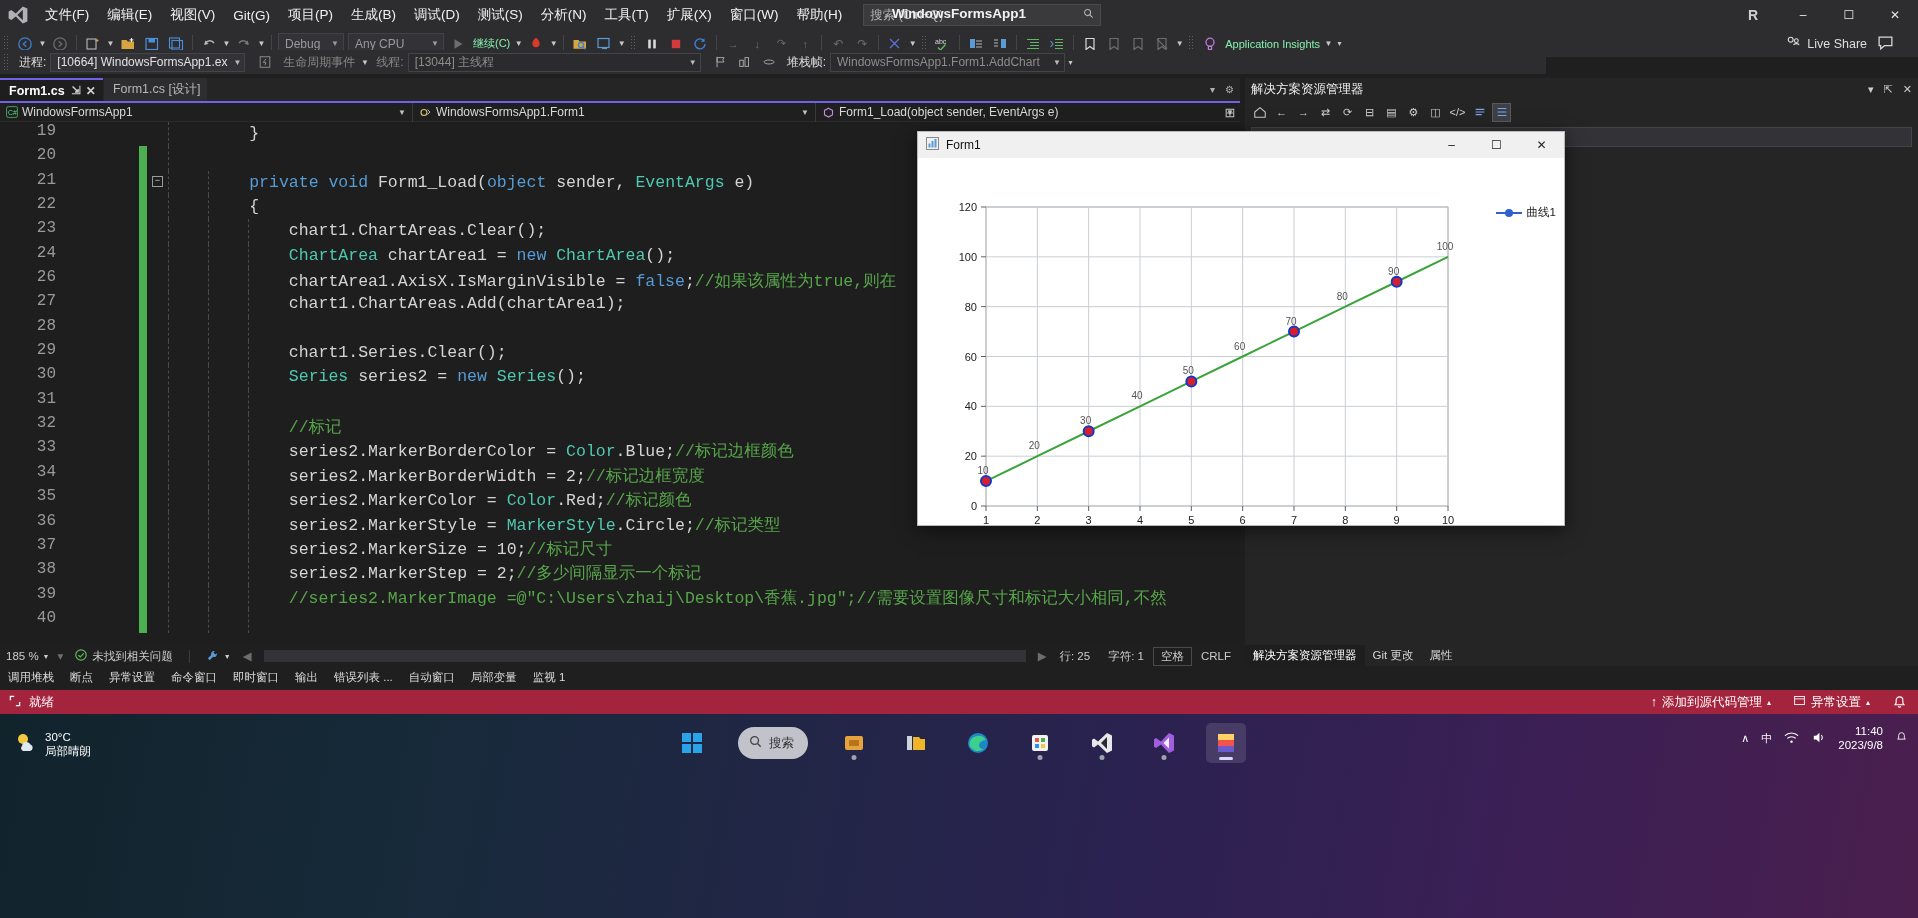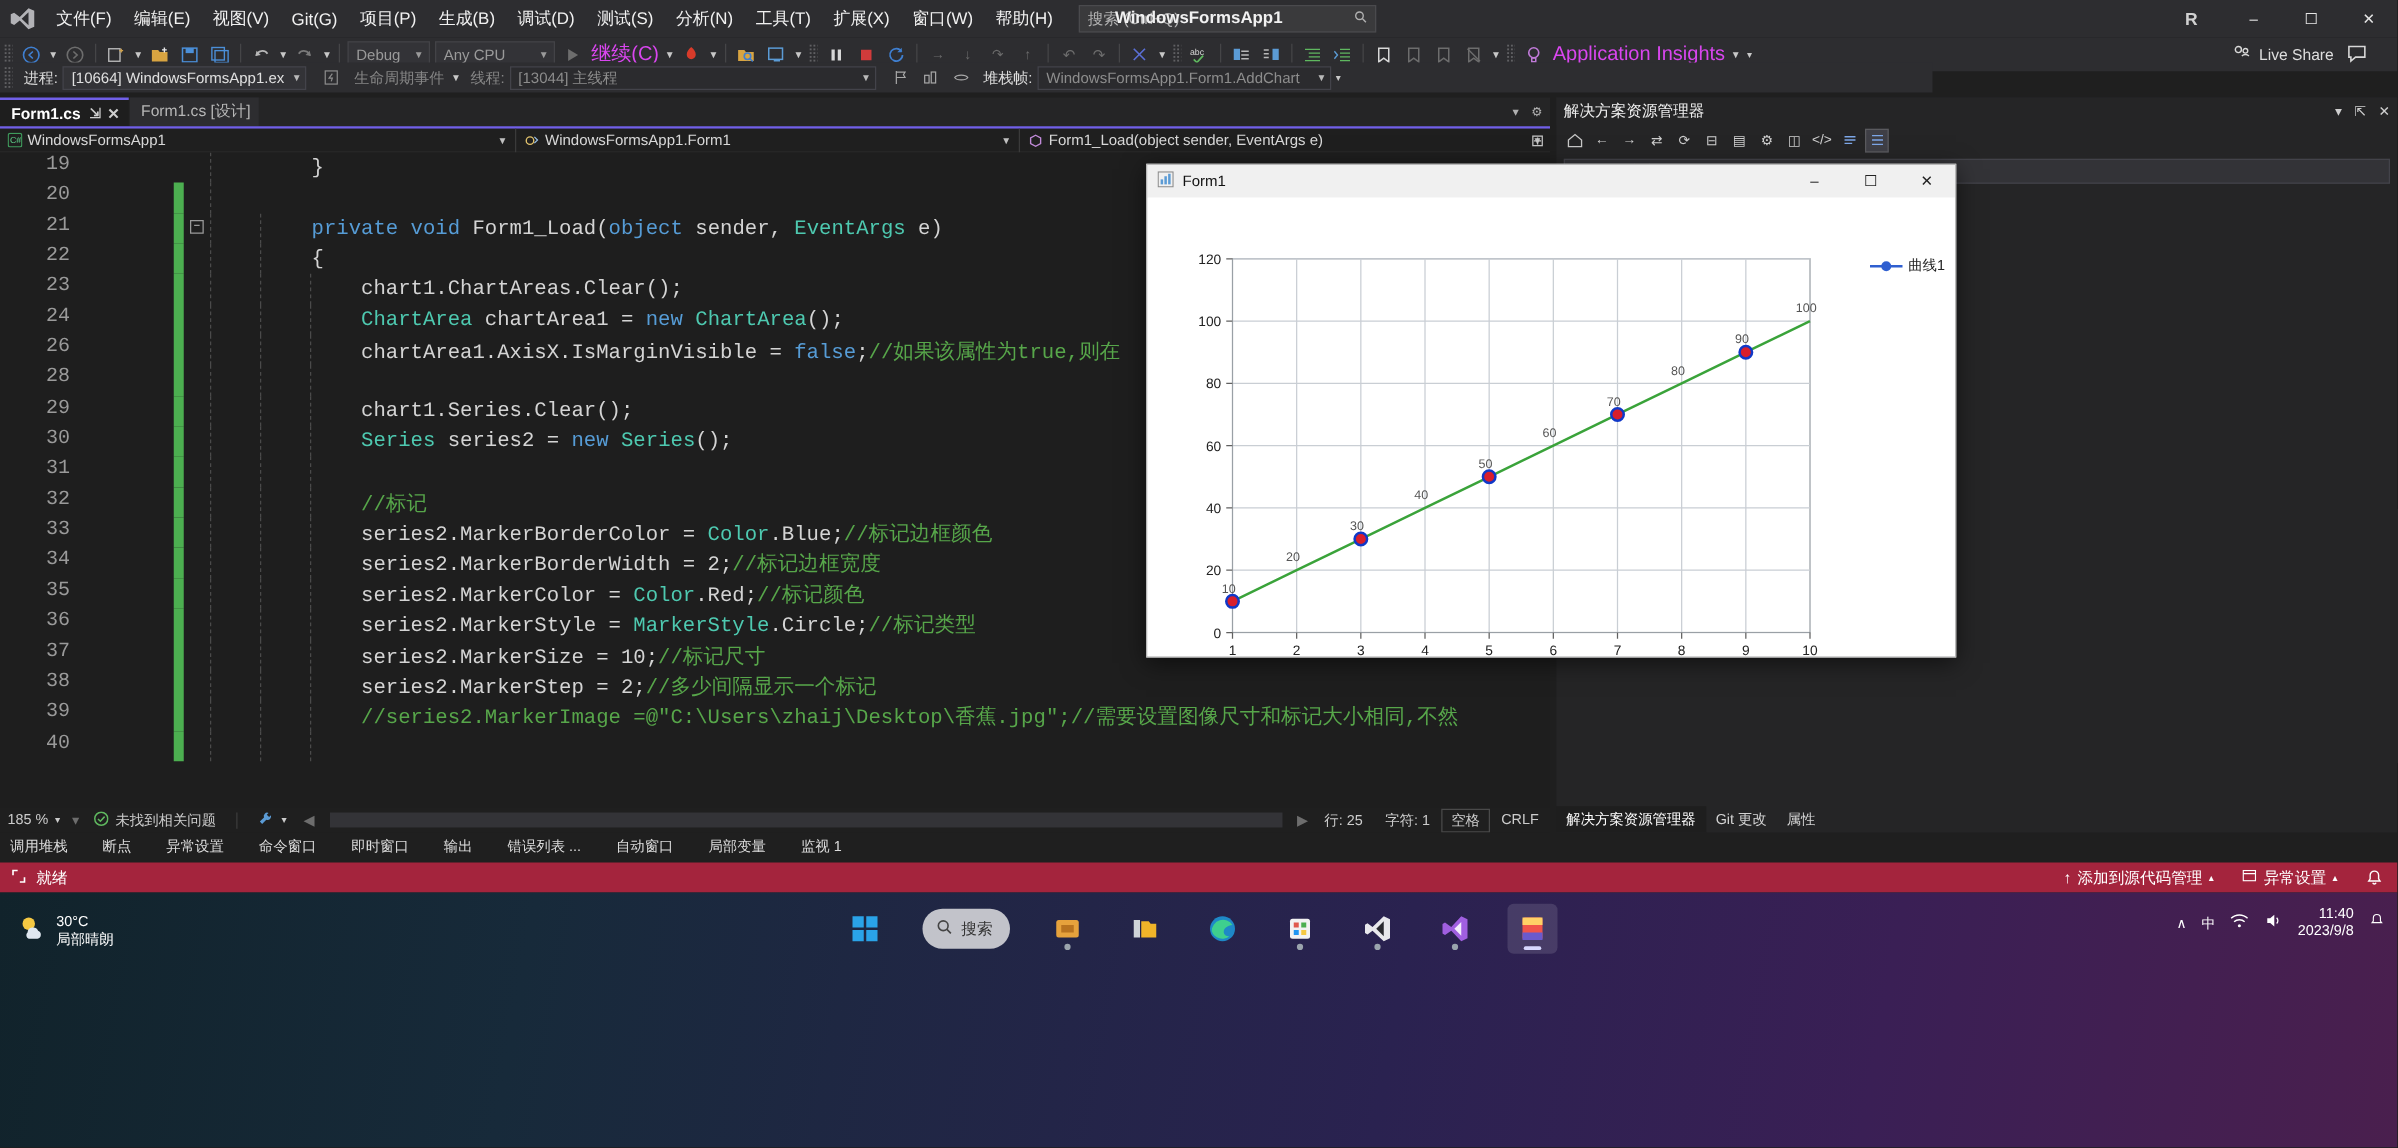--- a/index.html
+++ b/index.html
@@ -53,21 +53,21 @@
     background-size: 3px 3px; opacity:.8; }
   .tb-ico { width: 24px; height: 22px; display:flex; align-items:center; justify-content:center; }
   .tb-sep { width: 1px; height: 17px; background: #454547; margin: 0 4px; }
   .tb-caret { font-size: 8px; color: #c8c8c8; width: 11px; text-align: center; }
   .tb-combo {
     height: 21px; background: #333337; border: 1px solid #434347; color: #9a9a9a;
     font-size: 12px; display: flex; align-items: center; padding: 0 4px 0 6px; margin: 0 2px;
   }
   .tb-combo .cv { flex: 1; }
   .tb-combo .cc { font-size: 8px; margin-left: 6px; }
-  .tb-text { font-size: 16px; color: #d946ef; padding: 0 3px; }
+  .tb-text { font-size: 11px; color: #86efac; padding: 0 3px; }
   .run-tri { color: #6b6b6b; font-size: 11px; }
 
   
   .debugbar {
     position: absolute; left: 0; top: 50px; width: 1546px; height: 24px;
     background: #2d2d30; display: flex; align-items: center; font-size: 12px; color: #d0d0d0;
   }
   .db-label { color: #dcdcdc; padding: 0 4px 0 6px; white-space: nowrap; }
   .db-label.dim { color: #868686; }
   .db-combo {
@@ -218,21 +218,21 @@
     position:absolute; left:0; top:690px; width:1918px; height:24px; background:#a4243d;
     display:flex; align-items:center; color:#ffffff; font-size:12.5px;
   }
   .vsstatus .left { display:flex; align-items:center; gap:7px; padding-left:8px; }
   .vsstatus .right { margin-left:auto; display:flex; align-items:center; }
   .vsstatus .right .cell { display:flex; align-items:center; gap:5px; padding:0 11px; white-space:nowrap; }
 
   
   .bottom-tabs {
     position:absolute; left:0; top:666px; width:1240px; height:22px;
-    display:flex; align-items:center; gap:12px; font-size:11.5px; color:#dcdcdc; background:#1f1f1f;
+    display:flex; align-items:center; gap:0; font-size:11.5px; color:#dcdcdc; background:#1f1f1f;
   }
   .bottom-tabs .bt { padding:2px 8px; }
 
   
   .taskbar {
     position:absolute; left:0; top:714px; width:1918px; height:204px;
     background: linear-gradient(100deg,#11232b 0%, #172a3a 22%, #2a2250 58%, #3a1f55 78%, #4a1f4e 100%);
     padding-left: 28px;
   }
   .tb-weather { position:absolute; left:14px; top:16px; display:flex; align-items:center; gap:7px; color:#fff; }
@@ -618,20 +618,21 @@
 
   <div class="editor">
     <div id="code-lines">
         <div class="code-row"><span class="gutter-num">19</span><span class="indent-guides"><span class="iguide" style="left: 168px;"></span></span><span class="code-text"><span class="k-plain">        }</span></span></div>
         <div class="code-row"><span class="gutter-num">20</span><span class="changebar chg-green"></span><span class="indent-guides"><span class="iguide" style="left: 168px;"></span></span><span class="code-text"></span></div>
         <div class="code-row"><span class="gutter-num">21</span><span class="changebar chg-green"></span><span class="indent-guides"><span class="iguide" style="left: 168px;"></span><span class="iguide" style="left: 208px;"></span></span><span class="collapse">−</span><span class="code-text"><span class="k-plain">        </span><span class="k-kw">private</span><span class="k-plain"> </span><span class="k-kw">void</span><span class="k-plain"> Form1_Load(</span><span class="k-kw">object</span><span class="k-plain"> sender, </span><span class="k-type">EventArgs</span><span class="k-plain"> e)</span></span></div>
         <div class="code-row"><span class="gutter-num">22</span><span class="changebar chg-green"></span><span class="indent-guides"><span class="iguide" style="left: 168px;"></span><span class="iguide" style="left: 208px;"></span></span><span class="code-text"><span class="k-plain">        {</span></span></div>
         <div class="code-row"><span class="gutter-num">23</span><span class="changebar chg-green"></span><span class="indent-guides"><span class="iguide" style="left: 168px;"></span><span class="iguide" style="left: 208px;"></span><span class="iguide" style="left: 248px;"></span></span><span class="code-text"><span class="k-plain">            chart1.ChartAreas.Clear();</span></span></div>
         <div class="code-row"><span class="gutter-num">24</span><span class="changebar chg-green"></span><span class="indent-guides"><span class="iguide" style="left: 168px;"></span><span class="iguide" style="left: 208px;"></span><span class="iguide" style="left: 248px;"></span></span><span class="code-text"><span class="k-plain">            </span><span class="k-type">ChartArea</span><span class="k-plain"> chartArea1 = </span><span class="k-kw">new</span><span class="k-plain"> </span><span class="k-type">ChartArea</span><span class="k-plain">();</span></span></div>
         <div class="code-row"><span class="gutter-num">26</span><span class="changebar chg-green"></span><span class="indent-guides"><span class="iguide" style="left: 168px;"></span><span class="iguide" style="left: 208px;"></span><span class="iguide" style="left: 248px;"></span></span><span class="code-text"><span class="k-plain">            chartArea1.AxisX.IsMarginVisible = </span><span class="k-kw">false</span><span class="k-plain">;</span><span class="k-cmt">//如果该属性为true,则在</span></span></div>
+        <div class="code-row"><span class="gutter-num">27</span><span class="changebar chg-green"></span><span class="indent-guides"><span class="iguide" style="left: 168px;"></span><span class="iguide" style="left: 208px;"></span><span class="iguide" style="left: 248px;"></span></span><span class="code-text"><span class="k-plain">            chart1.ChartAreas.Add(chartArea1);</span></span></div>
         <div class="code-row"><span class="gutter-num">28</span><span class="changebar chg-green"></span><span class="indent-guides"><span class="iguide" style="left: 168px;"></span><span class="iguide" style="left: 208px;"></span><span class="iguide" style="left: 248px;"></span></span><span class="code-text"></span></div>
         <div class="code-row"><span class="gutter-num">29</span><span class="changebar chg-green"></span><span class="indent-guides"><span class="iguide" style="left: 168px;"></span><span class="iguide" style="left: 208px;"></span><span class="iguide" style="left: 248px;"></span></span><span class="code-text"><span class="k-plain">            chart1.Series.Clear();</span></span></div>
         <div class="code-row"><span class="gutter-num">30</span><span class="changebar chg-green"></span><span class="indent-guides"><span class="iguide" style="left: 168px;"></span><span class="iguide" style="left: 208px;"></span><span class="iguide" style="left: 248px;"></span></span><span class="code-text"><span class="k-plain">            </span><span class="k-type">Series</span><span class="k-plain"> series2 = </span><span class="k-kw">new</span><span class="k-plain"> </span><span class="k-type">Series</span><span class="k-plain">();</span></span></div>
         <div class="code-row"><span class="gutter-num">31</span><span class="changebar chg-green"></span><span class="indent-guides"><span class="iguide" style="left: 168px;"></span><span class="iguide" style="left: 208px;"></span><span class="iguide" style="left: 248px;"></span></span><span class="code-text"></span></div>
         <div class="code-row"><span class="gutter-num">32</span><span class="changebar chg-green"></span><span class="indent-guides"><span class="iguide" style="left: 168px;"></span><span class="iguide" style="left: 208px;"></span><span class="iguide" style="left: 248px;"></span></span><span class="code-text"><span class="k-cmt">            //标记</span></span></div>
         <div class="code-row"><span class="gutter-num">33</span><span class="changebar chg-green"></span><span class="indent-guides"><span class="iguide" style="left: 168px;"></span><span class="iguide" style="left: 208px;"></span><span class="iguide" style="left: 248px;"></span></span><span class="code-text"><span class="k-plain">            series2.MarkerBorderColor = </span><span class="k-type">Color</span><span class="k-plain">.Blue;</span><span class="k-cmt">//标记边框颜色</span></span></div>
         <div class="code-row"><span class="gutter-num">34</span><span class="changebar chg-green"></span><span class="indent-guides"><span class="iguide" style="left: 168px;"></span><span class="iguide" style="left: 208px;"></span><span class="iguide" style="left: 248px;"></span></span><span class="code-text"><span class="k-plain">            series2.MarkerBorderWidth = 2;</span><span class="k-cmt">//标记边框宽度</span></span></div>
         <div class="code-row"><span class="gutter-num">35</span><span class="changebar chg-green"></span><span class="indent-guides"><span class="iguide" style="left: 168px;"></span><span class="iguide" style="left: 208px;"></span><span class="iguide" style="left: 248px;"></span></span><span class="code-text"><span class="k-plain">            series2.MarkerColor = </span><span class="k-type">Color</span><span class="k-plain">.Red;</span><span class="k-cmt">//标记颜色</span></span></div>
         <div class="code-row"><span class="gutter-num">36</span><span class="changebar chg-green"></span><span class="indent-guides"><span class="iguide" style="left: 168px;"></span><span class="iguide" style="left: 208px;"></span><span class="iguide" style="left: 248px;"></span></span><span class="code-text"><span class="k-plain">            series2.MarkerStyle = </span><span class="k-type">MarkerStyle</span><span class="k-plain">.Circle;</span><span class="k-cmt">//标记类型</span></span></div>
         <div class="code-row"><span class="gutter-num">37</span><span class="changebar chg-green"></span><span class="indent-guides"><span class="iguide" style="left: 168px;"></span><span class="iguide" style="left: 208px;"></span><span class="iguide" style="left: 248px;"></span></span><span class="code-text"><span class="k-plain">            series2.MarkerSize = 10;</span><span class="k-cmt">//标记尺寸</span></span></div>

